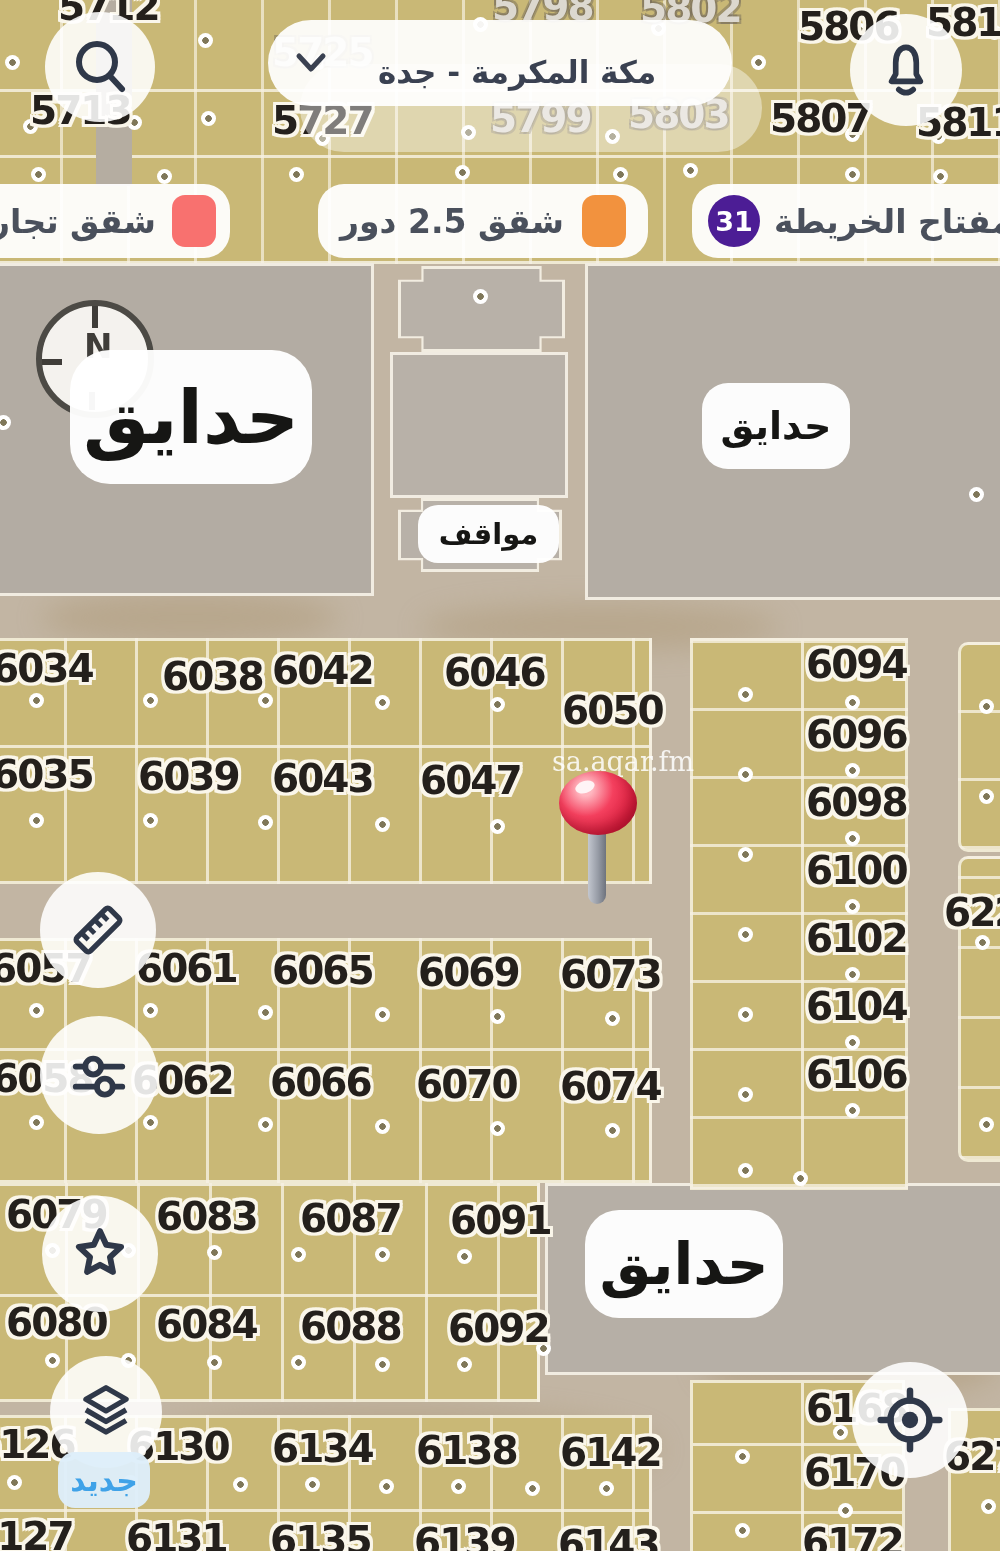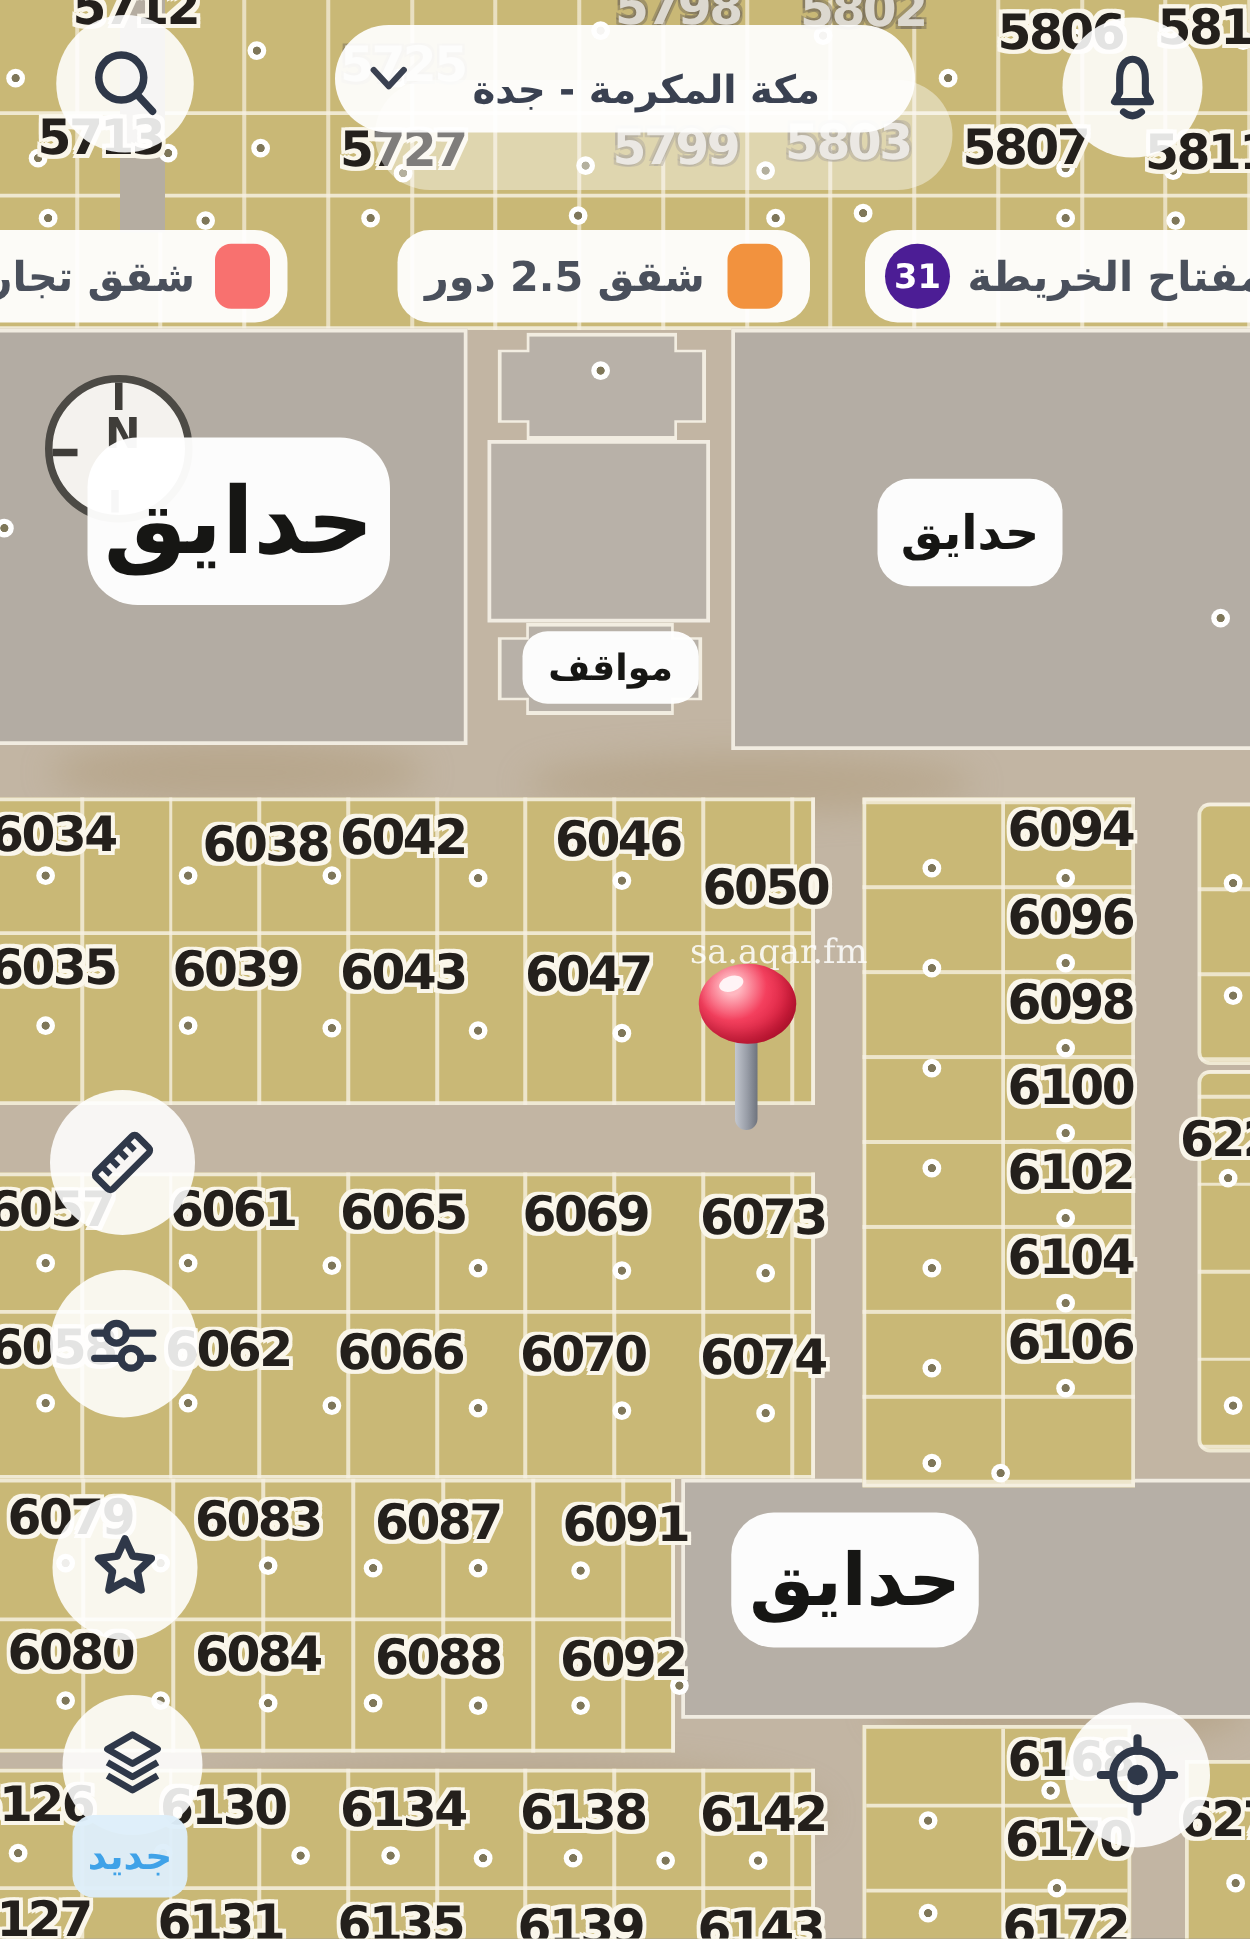--- a/index.html
+++ b/index.html
@@ -47,21 +47,21 @@
              align-items:center;justify-content:center;z-index:10;}
   .pill{position:absolute;background:rgba(255,255,255,.93);border-radius:43px;display:flex;align-items:center;z-index:10;}
   .pill-ghost{position:absolute;background:rgba(255,255,255,.42);border-radius:44px;z-index:9;}
   .hdr-text{flex:1;text-align:center;font-weight:700;font-size:31px;color:#3a4151;margin-top:18px;}
   .legend-pill{position:absolute;background:rgba(255,255,255,.94);border-radius:26px;height:74px;display:flex;
                align-items:center;z-index:10;box-sizing:border-box;}
   .legend-text{font-weight:700;font-size:33px;color:#4a505c;white-space:nowrap;}
   .chip{width:44px;height:52px;border-radius:13px;flex:0 0 auto;}
   .count-badge{width:52px;height:52px;border-radius:50%;display:flex;align-items:center;justify-content:center;
                color:#fff;font-weight:700;font-size:27px;flex:0 0 auto;}
-  .new-badge{position:absolute;width:92px;height:66px;border-radius:17px;background:rgba(222,238,250,.96);
+  .new-badge{position:absolute;width:92px;height:56px;border-radius:17px;background:rgba(222,238,250,.96);
              display:flex;align-items:center;justify-content:center;font-weight:700;font-size:30px;color:#3fa2e8;z-index:11;}
   svg{display:block;}
 </style>
 </head>
 <body>
 
 <div id="app">
 
   <div class="patch" style="left:40px;top:592px;width:300px;height:52px;"></div>
   <div class="patch" style="left:420px;top:604px;width:360px;height:46px;"></div>

